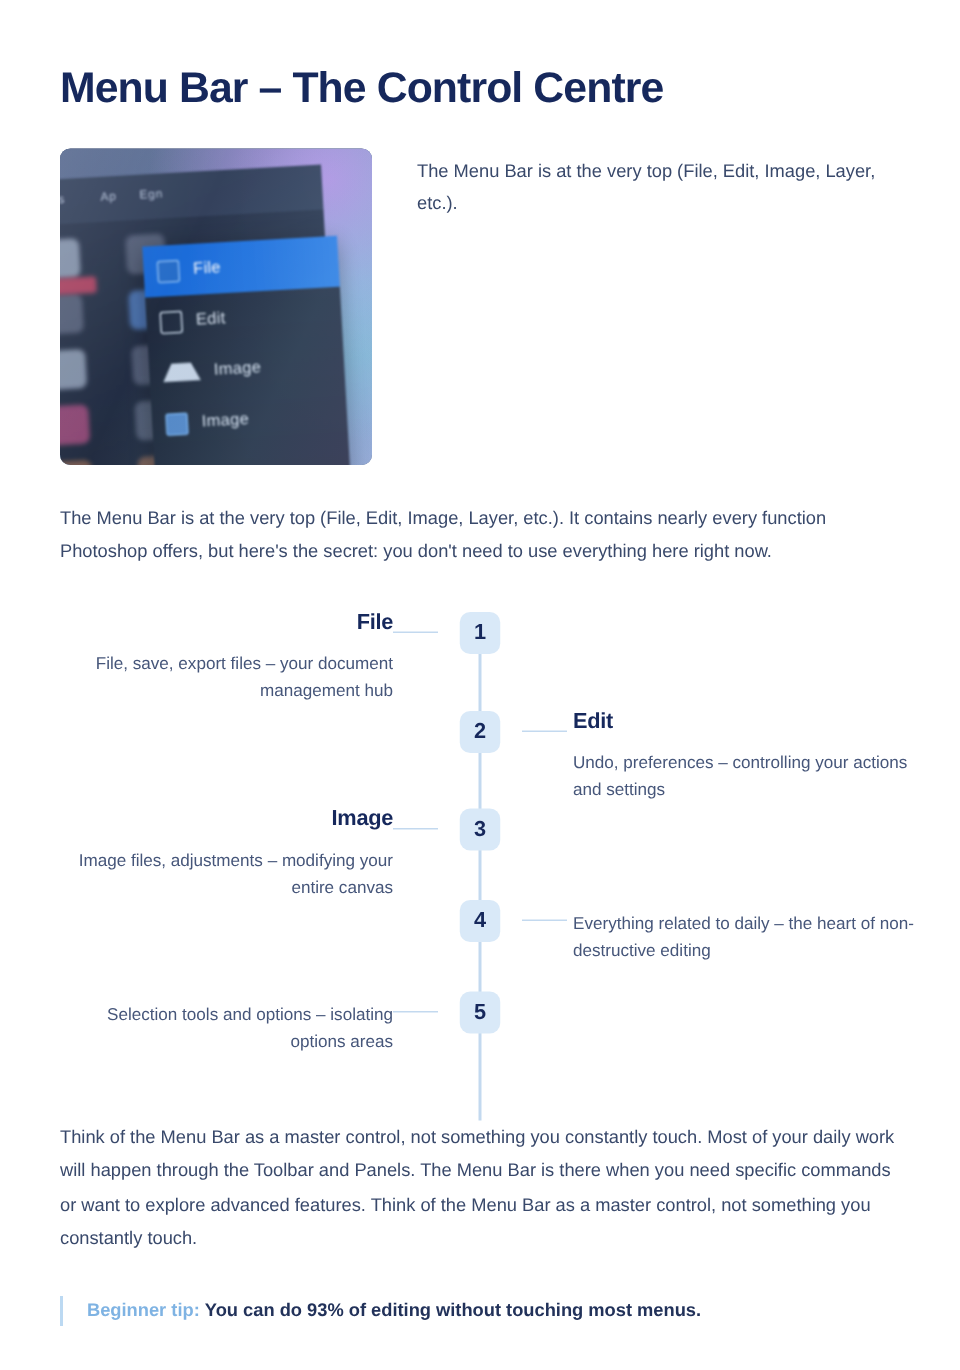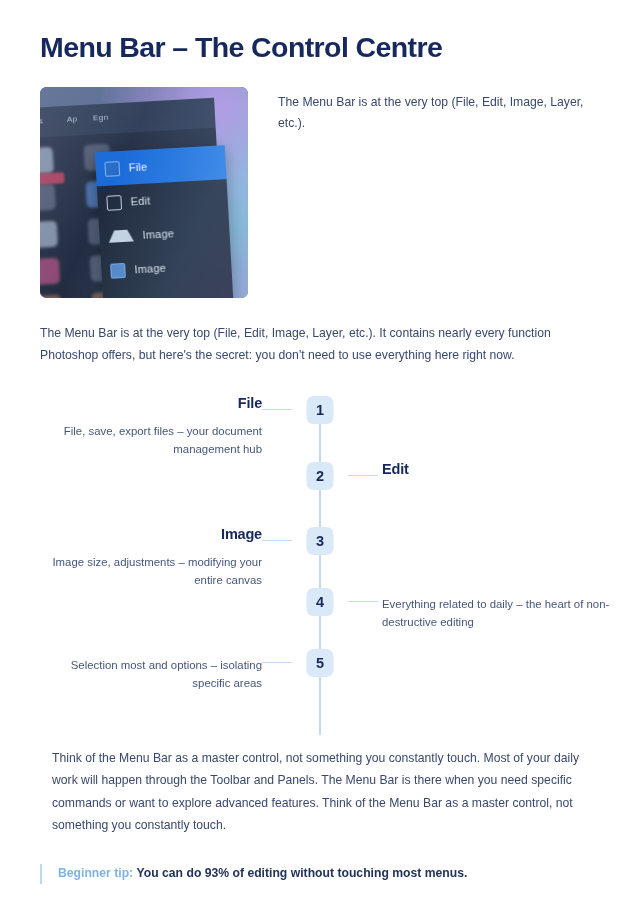--- a/index.html
+++ b/index.html
@@ -20,21 +20,21 @@
     position: relative;
     width: 640px;
     height: 913px;
     box-sizing: border-box;
     padding: 0 40px;
   }
 
   
   .page-title {
     margin: 0;
-    padding-top: 30px;
+    padding-top: 42px;
     font-size: 28.5px;
     line-height: 1.25;
     font-weight: 700;
     letter-spacing: -0.6px;
     color: #16285c;
   }
 
   
   .hero-row {
     display: flex;
@@ -268,21 +268,21 @@
   }
   .tl-desc {
     margin: 9px 0 0 0;
     font-size: 11.4px;
     line-height: 1.62;
     color: #46567a;
   }
 
   
   .closing-para {
-    margin: 12px;
+    margin: 0;
     font-size: 12.2px;
     line-height: 1.85;
     color: #39496b;
   }
 
   
   .tip {
     margin-top: 27px;
     padding-left: 16px;
     border-left: 2.4px solid #bcd9f2;
@@ -369,45 +369,46 @@
         <p class="tl-heading">File</p>
         <p class="tl-desc">File, save, export files – your document management hub</p>
       </div>
     </div>
 
     <div class="tl-step" style="top:72px">
       <div class="tl-connector to-right"></div>
       <div class="tl-badge">2</div>
       <div class="tl-content side-right">
         <p class="tl-heading">Edit</p>
+        <p class="tl-desc">Undo, preferences – controlling your actions and settings</p>
       </div>
     </div>
 
     <div class="tl-step" style="top:137px">
       <div class="tl-connector to-left"></div>
       <div class="tl-badge">3</div>
       <div class="tl-content side-left">
         <p class="tl-heading">Image</p>
-        <p class="tl-desc">Image size, adjustments – modifying your entire canvas</p>
+        <p class="tl-desc">Image files, adjustments – modifying your entire canvas</p>
       </div>
     </div>
 
     <div class="tl-step" style="top:198px">
       <div class="tl-connector to-right"></div>
       <div class="tl-badge">4</div>
       <div class="tl-content side-right">
         <p class="tl-desc">Everything related to daily – the heart of non-destructive editing</p>
       </div>
     </div>
 
     <div class="tl-step" style="top:259px">
       <div class="tl-connector to-left"></div>
       <div class="tl-badge">5</div>
       <div class="tl-content side-left">
-        <p class="tl-desc">Selection most and options – isolating specific areas</p>
+        <p class="tl-desc">Selection tools and options – isolating options areas</p>
       </div>
     </div>
   </div>
 
   <p class="closing-para">Think of the Menu Bar as a master control, not something you constantly touch. Most of your daily work will happen through the Toolbar and Panels. The Menu Bar is there when you need specific commands or want to explore advanced features. Think of the Menu Bar as a master control, not something you constantly touch.</p>
 
   <div class="tip">
     <span class="tip-label">Beginner tip:</span>
     <span class="tip-body">You can do 93% of editing without touching most menus.</span>
   </div>

